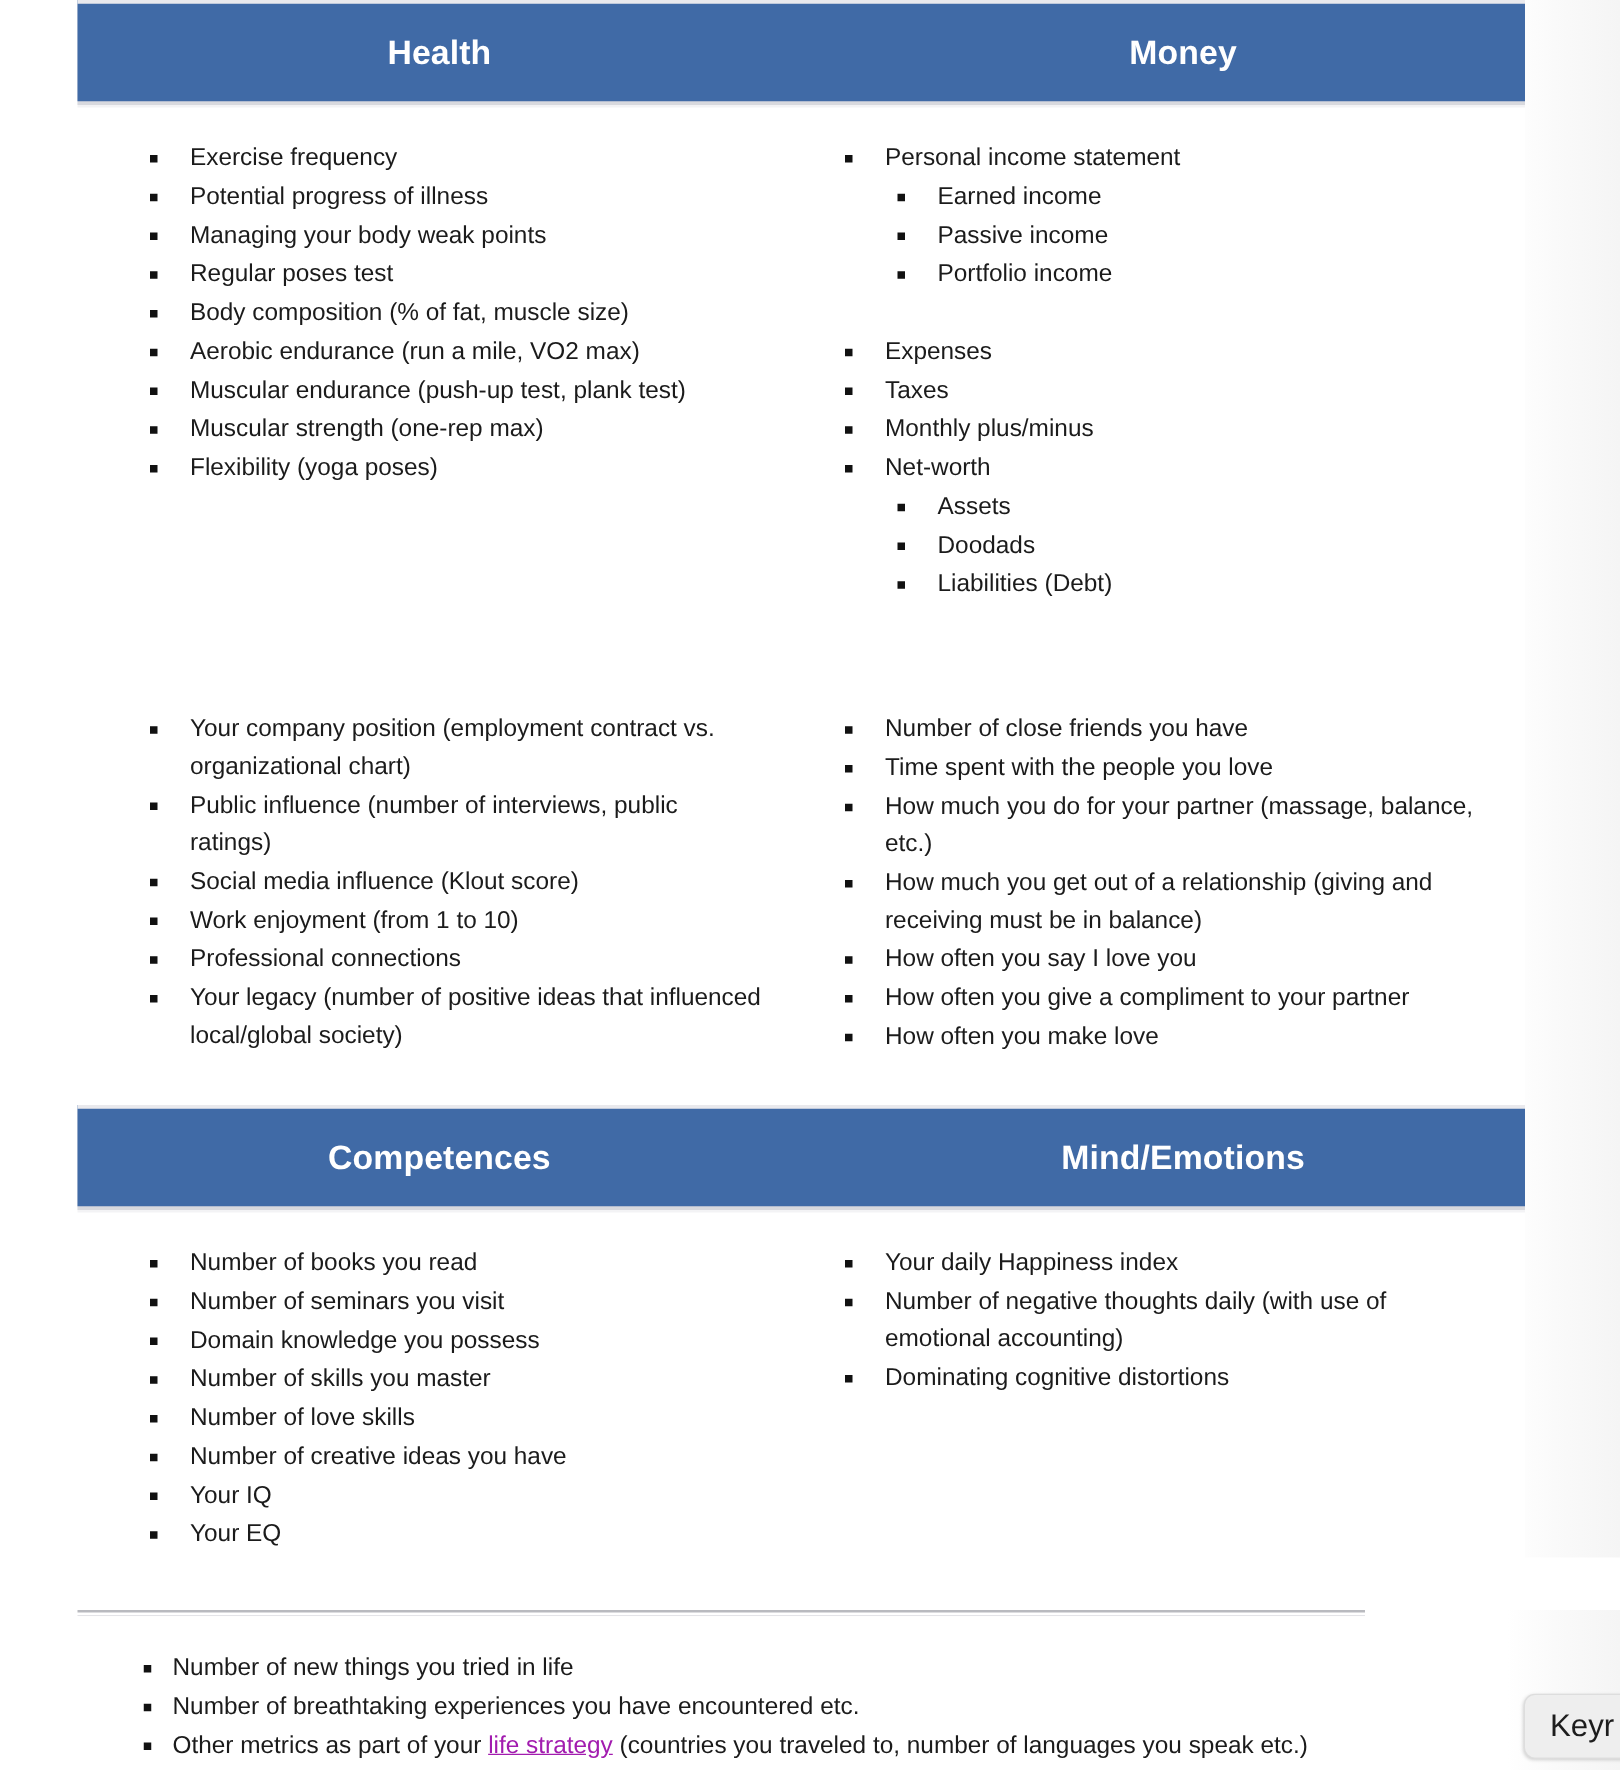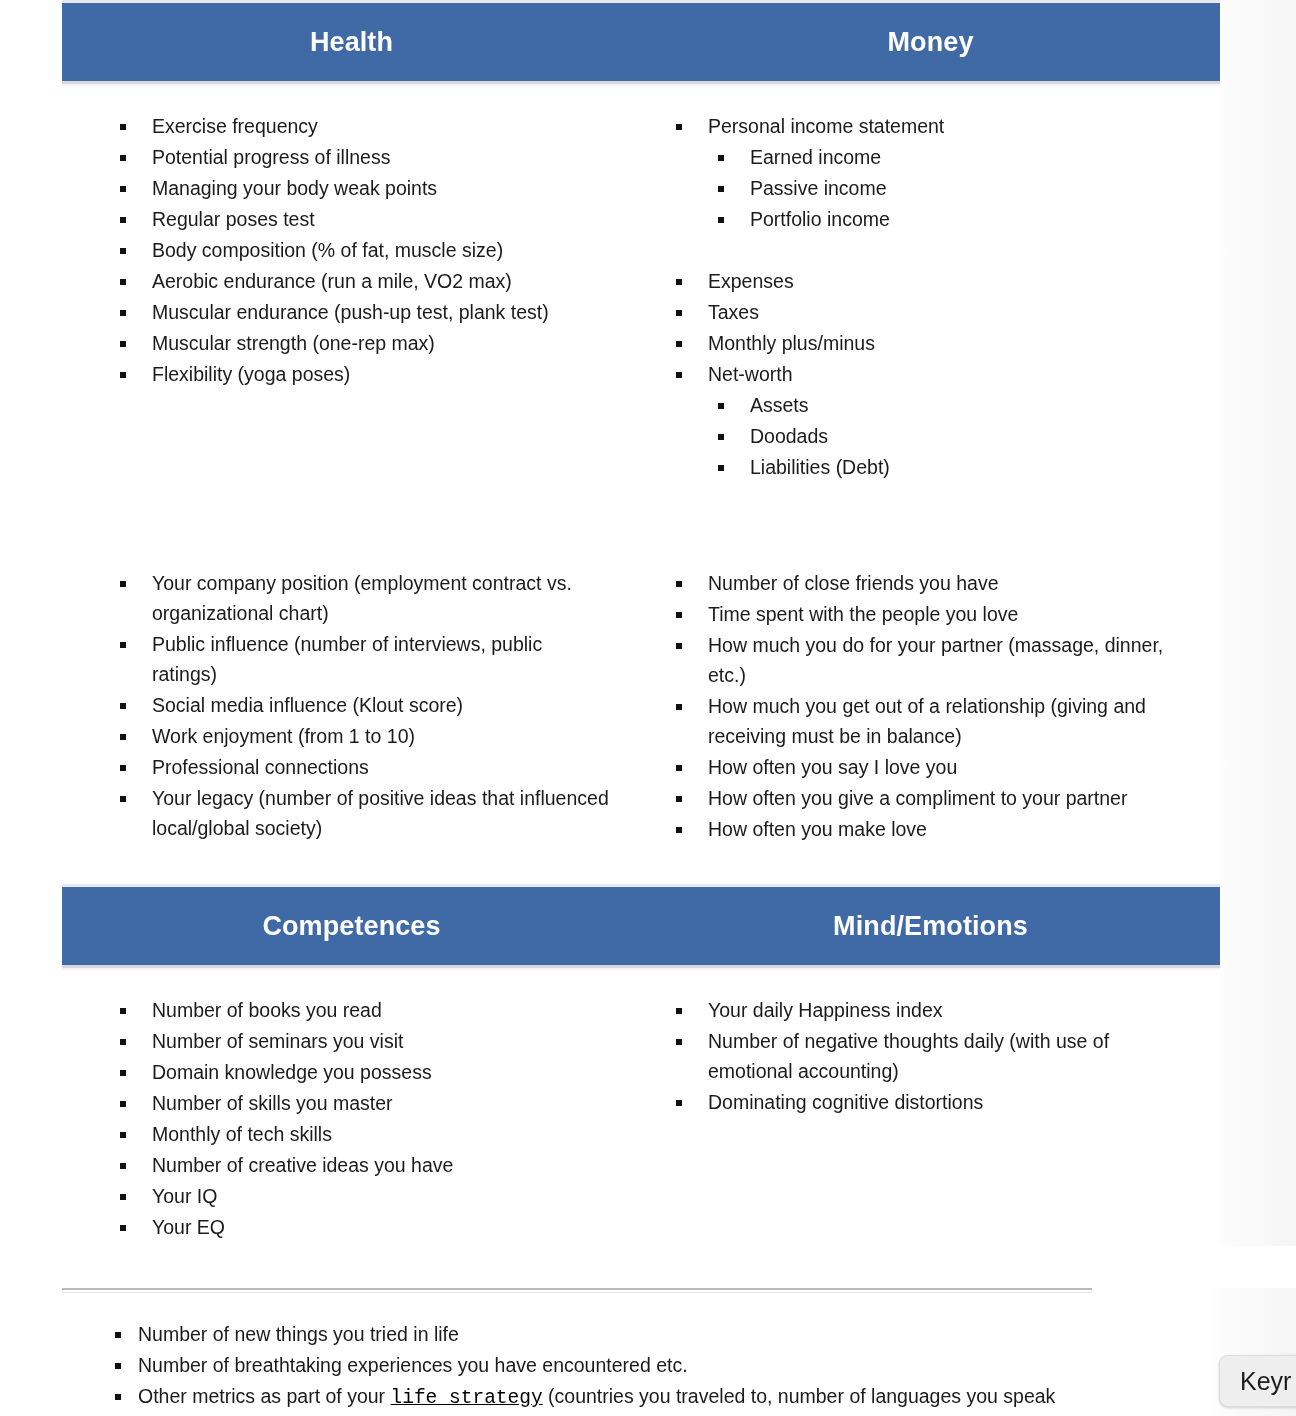--- a/index.html
+++ b/index.html
@@ -33,20 +33,21 @@
   }
 
   
   .band {
     position: relative;
     background: #406AA6;
     height: 78px;
     border-top: 3px solid #e9e9ed;
     box-shadow: 0 3px 0 0 #d8d9de, 0 5px 0 0 #f3f3f5;
     display: flex;
+    gap: 16px;
   }
   .band .band-cell {
     flex: 0 0 50%;
     display: flex;
     align-items: center;
     justify-content: center;
   }
   .band .band-title {
     color: #ffffff;
     font-size: 27px;
@@ -112,21 +113,21 @@
     border-top: 2px solid #b9babf;
     border-bottom: 1px solid #e4e4e8;
     height: 2px;
   }
   .footer {
     padding: 14px 20px 0 103px;
     background: #ffffff;
   }
   .footer ul.blist li { padding-left: 23px; }
   .footer ul.blist li::before { left: 0; top: 13px; }
-  .link-red { color: #000000; font-family: Liberation Mono, monospace; }
+  .link-red { color: #a21caf; }
 
   
   .tooltip {
     position: absolute;
     left: 1219px;
     top: 1355px;
     width: 120px;
     height: 52px;
     background: #eeeeee;
     border: 1px solid #dddddd;
@@ -199,21 +200,21 @@
           <li>Social media influence (Klout score)</li>
           <li>Work enjoyment (from 1 to 10)</li>
           <li>Professional connections</li>
           <li>Your legacy (number of positive ideas that influenced local/global society)</li>
         </ul>
       </div>
       <div class="col col-right">
         <ul class="blist">
           <li>Number of close friends you have</li>
           <li>Time spent with the people you love</li>
-          <li>How much you do for your partner (massage, dinner, etc.)</li>
+          <li>How much you do for your partner (massage, balance, etc.)</li>
           <li>How much you get out of a relationship (giving and receiving must be in balance)</li>
           <li>How often you say I love you</li>
           <li>How often you give a compliment to your partner</li>
           <li>How often you make love</li>
         </ul>
       </div>
     </div>
 
     <div class="block-gap-2"></div>
 
@@ -226,21 +227,21 @@
       </div>
     </div>
 
     <div class="cols">
       <div class="col col-left">
         <ul class="blist">
           <li>Number of books you read</li>
           <li>Number of seminars you visit</li>
           <li>Domain knowledge you possess</li>
           <li>Number of skills you master</li>
-          <li>Monthly of tech skills</li>
+          <li>Number of love skills</li>
           <li>Number of creative ideas you have</li>
           <li>Your IQ</li>
           <li>Your EQ</li>
         </ul>
       </div>
       <div class="col col-right">
         <ul class="blist">
           <li>Your daily Happiness index</li>
           <li>Number of negative thoughts daily (with use of emotional accounting)</li>
           <li>Dominating cognitive distortions</li>

